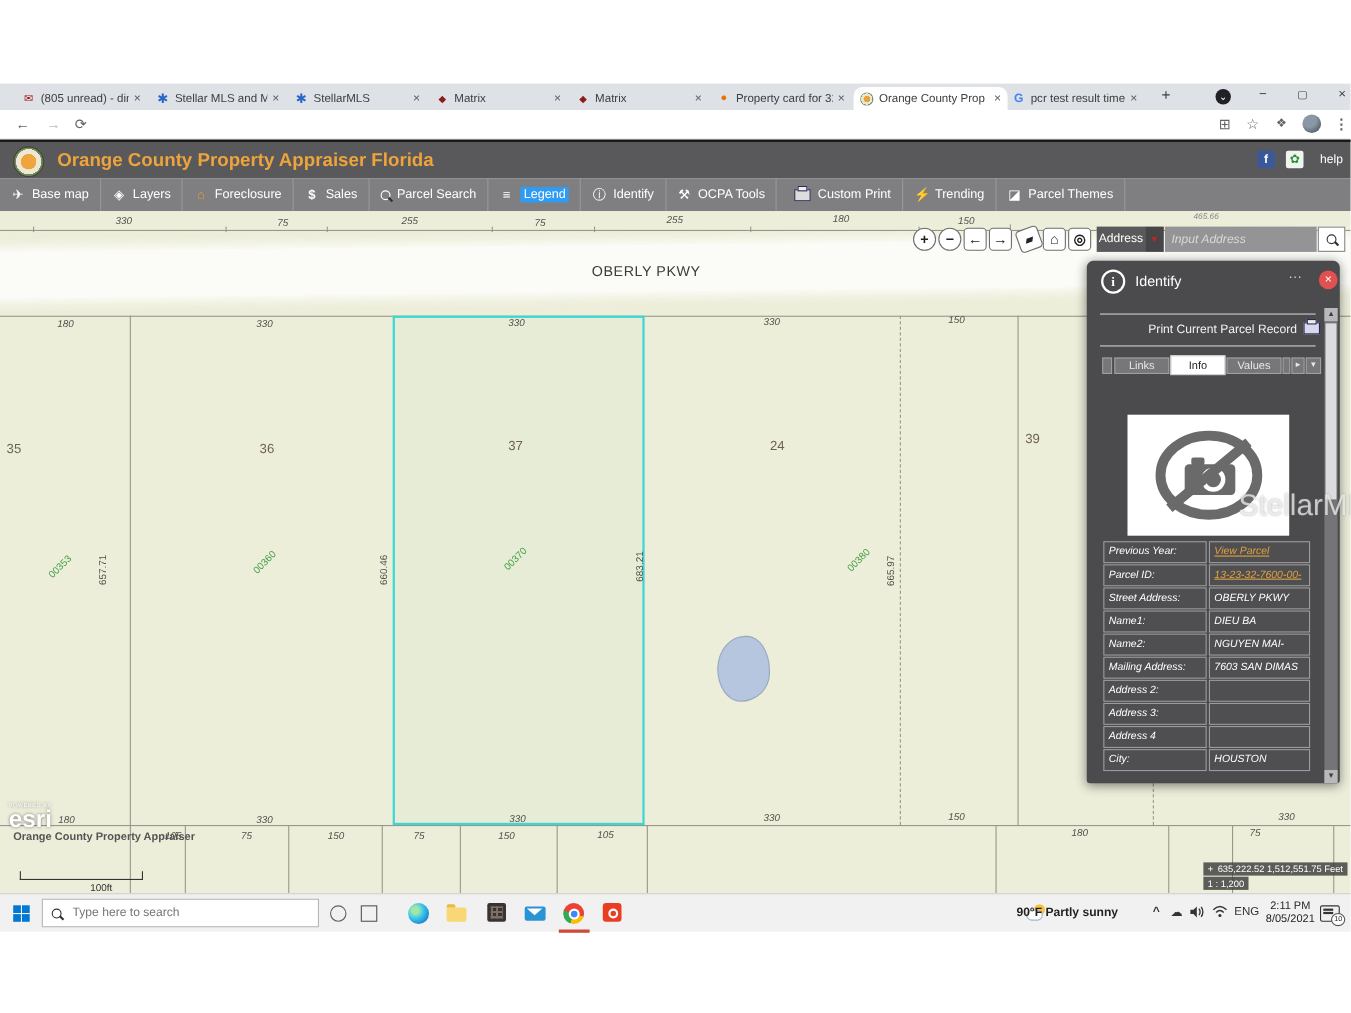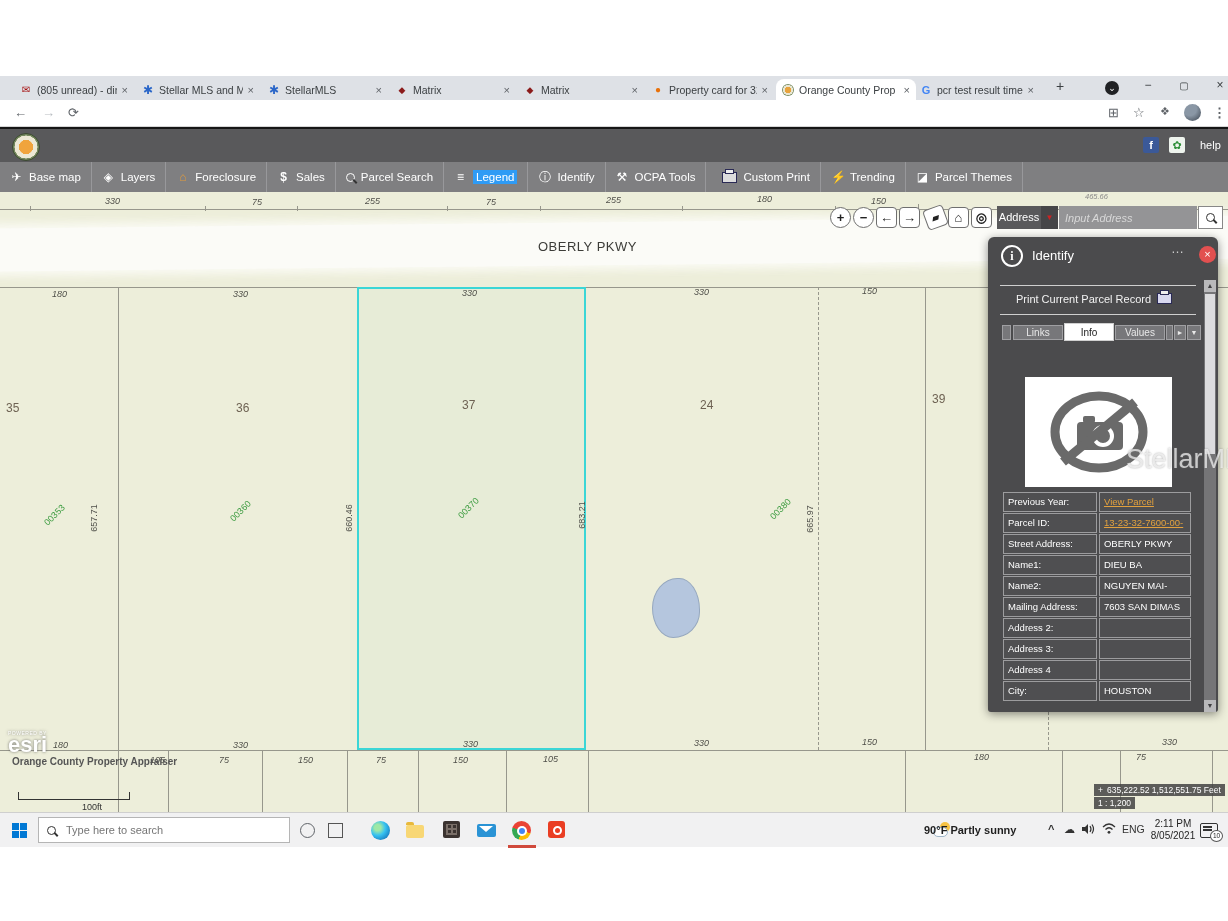--- a/index.html
+++ b/index.html
@@ -70,28 +70,28 @@
   #scale-label{position:absolute;left:82px;top:610px;font-size:9px;color:#333;}
   #coordbox{position:absolute;left:1094px;top:592px;background:rgba(66,66,66,.85);color:#fff;font-size:8.5px;padding:1px 4px;display:flex;gap:4px;align-items:center;}
   #ratiobox{position:absolute;left:1094px;top:605px;background:rgba(66,66,66,.85);color:#fff;font-size:8.5px;padding:1px 4px;}
   
   #panel{position:absolute;left:988px;top:237px;width:230px;height:475px;background:#4b4b4d;border-radius:6px 6px 3px 3px;box-shadow:0 2px 10px rgba(0,0,0,.45);z-index:10;}
   #panel-icon{position:absolute;left:13px;top:8px;width:18px;height:18px;border:2px solid #fff;border-radius:50%;color:#fff;font-size:12px;font-weight:bold;text-align:center;line-height:18px;font-family:"Liberation Serif",serif;}
   #panel-title{position:absolute;left:44px;top:11px;font-size:13px;color:#fff;}
   #panel-menu{position:absolute;left:183px;top:4px;font-size:13px;color:#ccc;}
   #panel-close{position:absolute;left:211px;top:9px;width:17px;height:17px;background:#e25050;border-radius:50%;color:#fff;font-size:11px;text-align:center;line-height:16px;}
   .phr{position:absolute;left:12px;width:196px;height:1px;background:#cfcfcf;}
-  #print-row{position:absolute;left:0;top:56px;width:212px;text-align:center;font-size:11px;color:#f2f2f2;}
+  #print-row{position:absolute;left:0;top:56px;width:212px;text-align:right;font-size:11px;color:#f2f2f2;}
   .printer{display:inline-block;width:13px;height:9px;background:#d8d8ef;border:1px solid #2a2a55;position:relative;vertical-align:-1px;margin-left:6px;}
   .printer::before{content:'';position:absolute;left:2px;top:-4px;width:7px;height:3px;background:#eee;border:1px solid #2a2a55;}
   .ptab{position:absolute;top:88px;height:15px;background:#77777a;border:1px solid #9f9fa2;color:#e8e8e8;font-size:10px;line-height:14px;text-align:center;box-sizing:border-box;}
   .ptab.active{background:#fff;color:#222;height:18px;top:86px;line-height:17px;border-color:#d0d0d0;}
   #photo{position:absolute;left:37px;top:140px;width:147px;height:110px;background:#fff;display:flex;align-items:center;justify-content:center;}
   #ptable{position:absolute;left:15px;top:255px;width:188px;}
-  .irow{display:flex;gap:2px;margin-bottom:1px;}
+  .irow{display:flex;gap:2px;margin-bottom:1px;font-style:italic;}
   .ilab,.ival{height:18px;border:1px solid #9c9c9e;background:#4f4f51;color:#fff;font-size:9.5px;line-height:18px;padding:0 4px;}
   .ilab{width:86px;}
   .ival{width:84px;}
   .ival.link{color:#e2a13e;text-decoration:underline;}
   #pscroll{position:absolute;left:216px;top:43px;width:12px;height:432px;background:#757577;}
   .sarrow{position:absolute;left:0;width:12px;height:12px;background:#b9b9bb;color:#3f3f41;font-size:7px;text-align:center;line-height:12px;}
   #sthumb{position:absolute;left:1px;top:14px;width:10px;height:160px;background:#dcdcde;}
   
   #watermark{position:absolute;left:1126px;top:444px;font-size:27px;color:rgba(255,255,255,.68);text-shadow:0 0 2px rgba(110,110,110,.6);z-index:20;pointer-events:none;}
   
@@ -185,20 +185,21 @@
     <span class="navic" style="left:68px">⟳</span>
     <span class="navic" style="left:1108px">⊞</span>
     <span class="navic" style="left:1133px">☆</span>
     <span class="navic" style="left:1160px;font-size:11px">❖</span>
     <span style="position:absolute;left:1184px;top:4px;width:17px;height:17px;border-radius:50%;background:radial-gradient(circle at 35% 30%,#8a97a5 0 40%,#39424d 100%);"></span>
     <span class="navic" style="left:1213px;font-weight:bold">⋮</span>
   </div>
 
   <div id="siteheader">
     <div id="logo"></div>
+    <div id="site-title">Orange County Property Appraiser Florida</div>
     <div id="fb-icon">f</div>
     <div id="green-icon">✿</div>
     <div id="help-link">help</div>
   </div>
 
   <div id="toolbar">
     <div class="tbitem">
       <span class="tbicon">✈</span>
       <span>Base map</span>
     </div>

